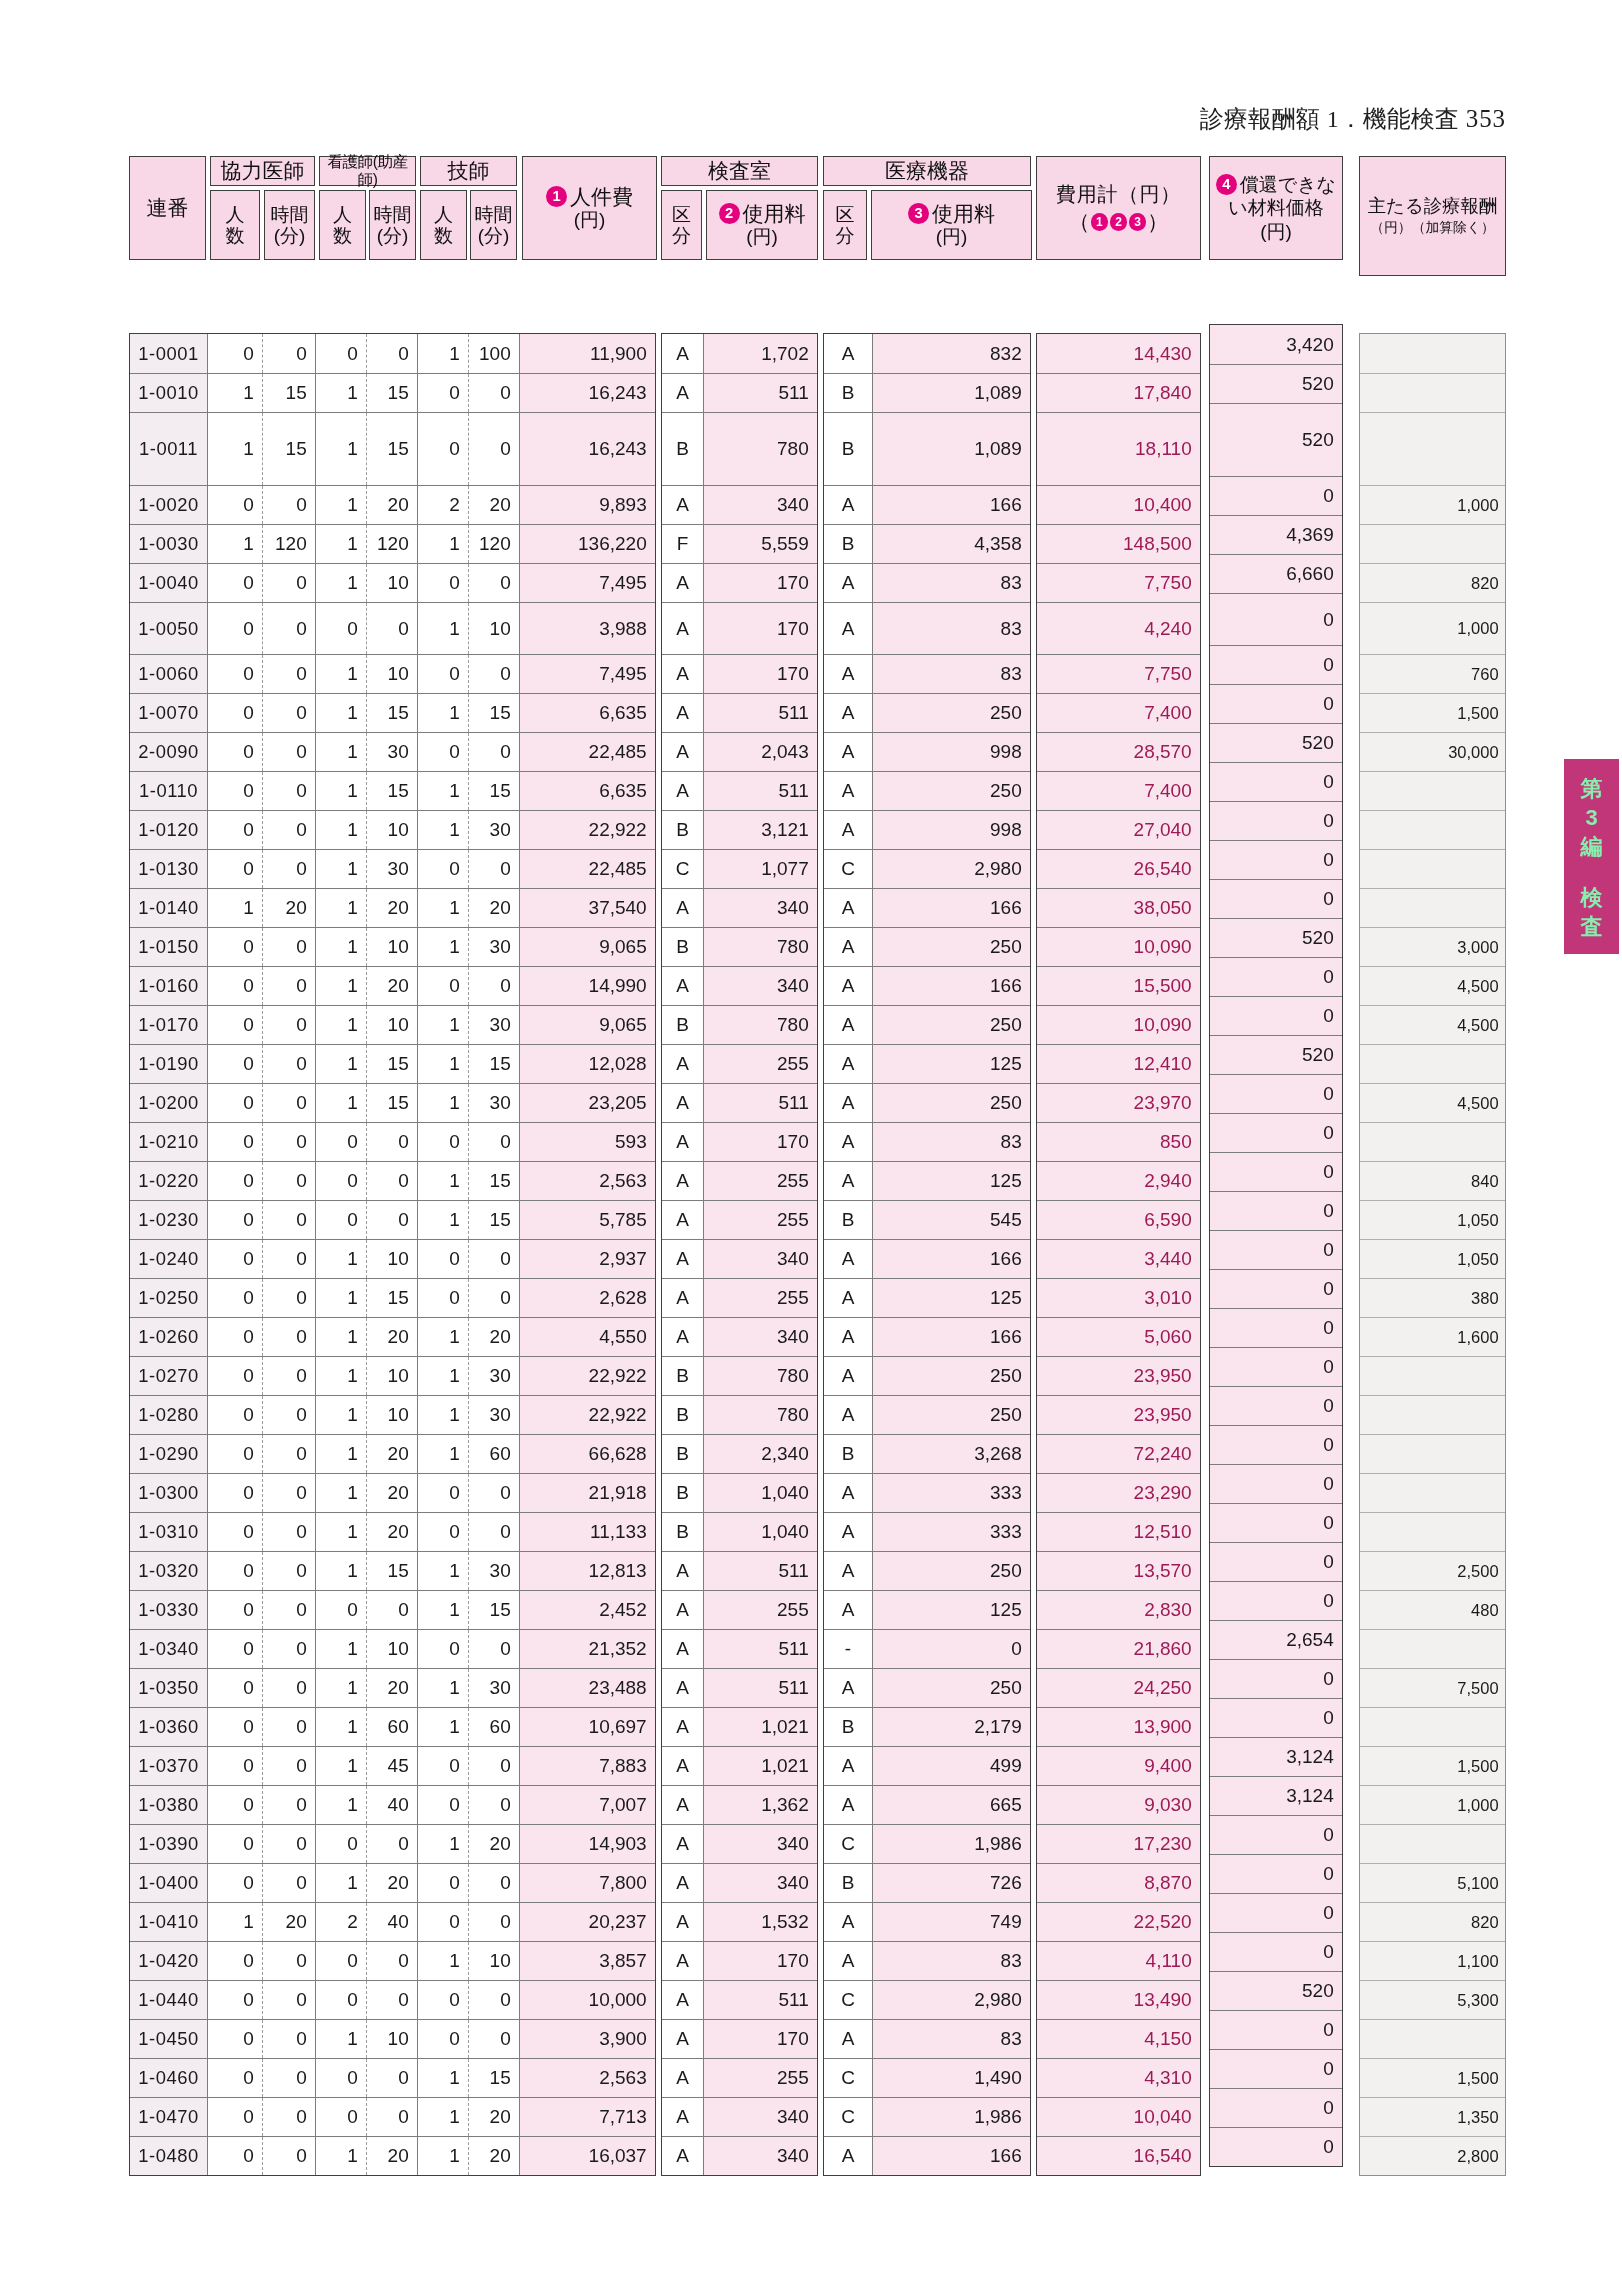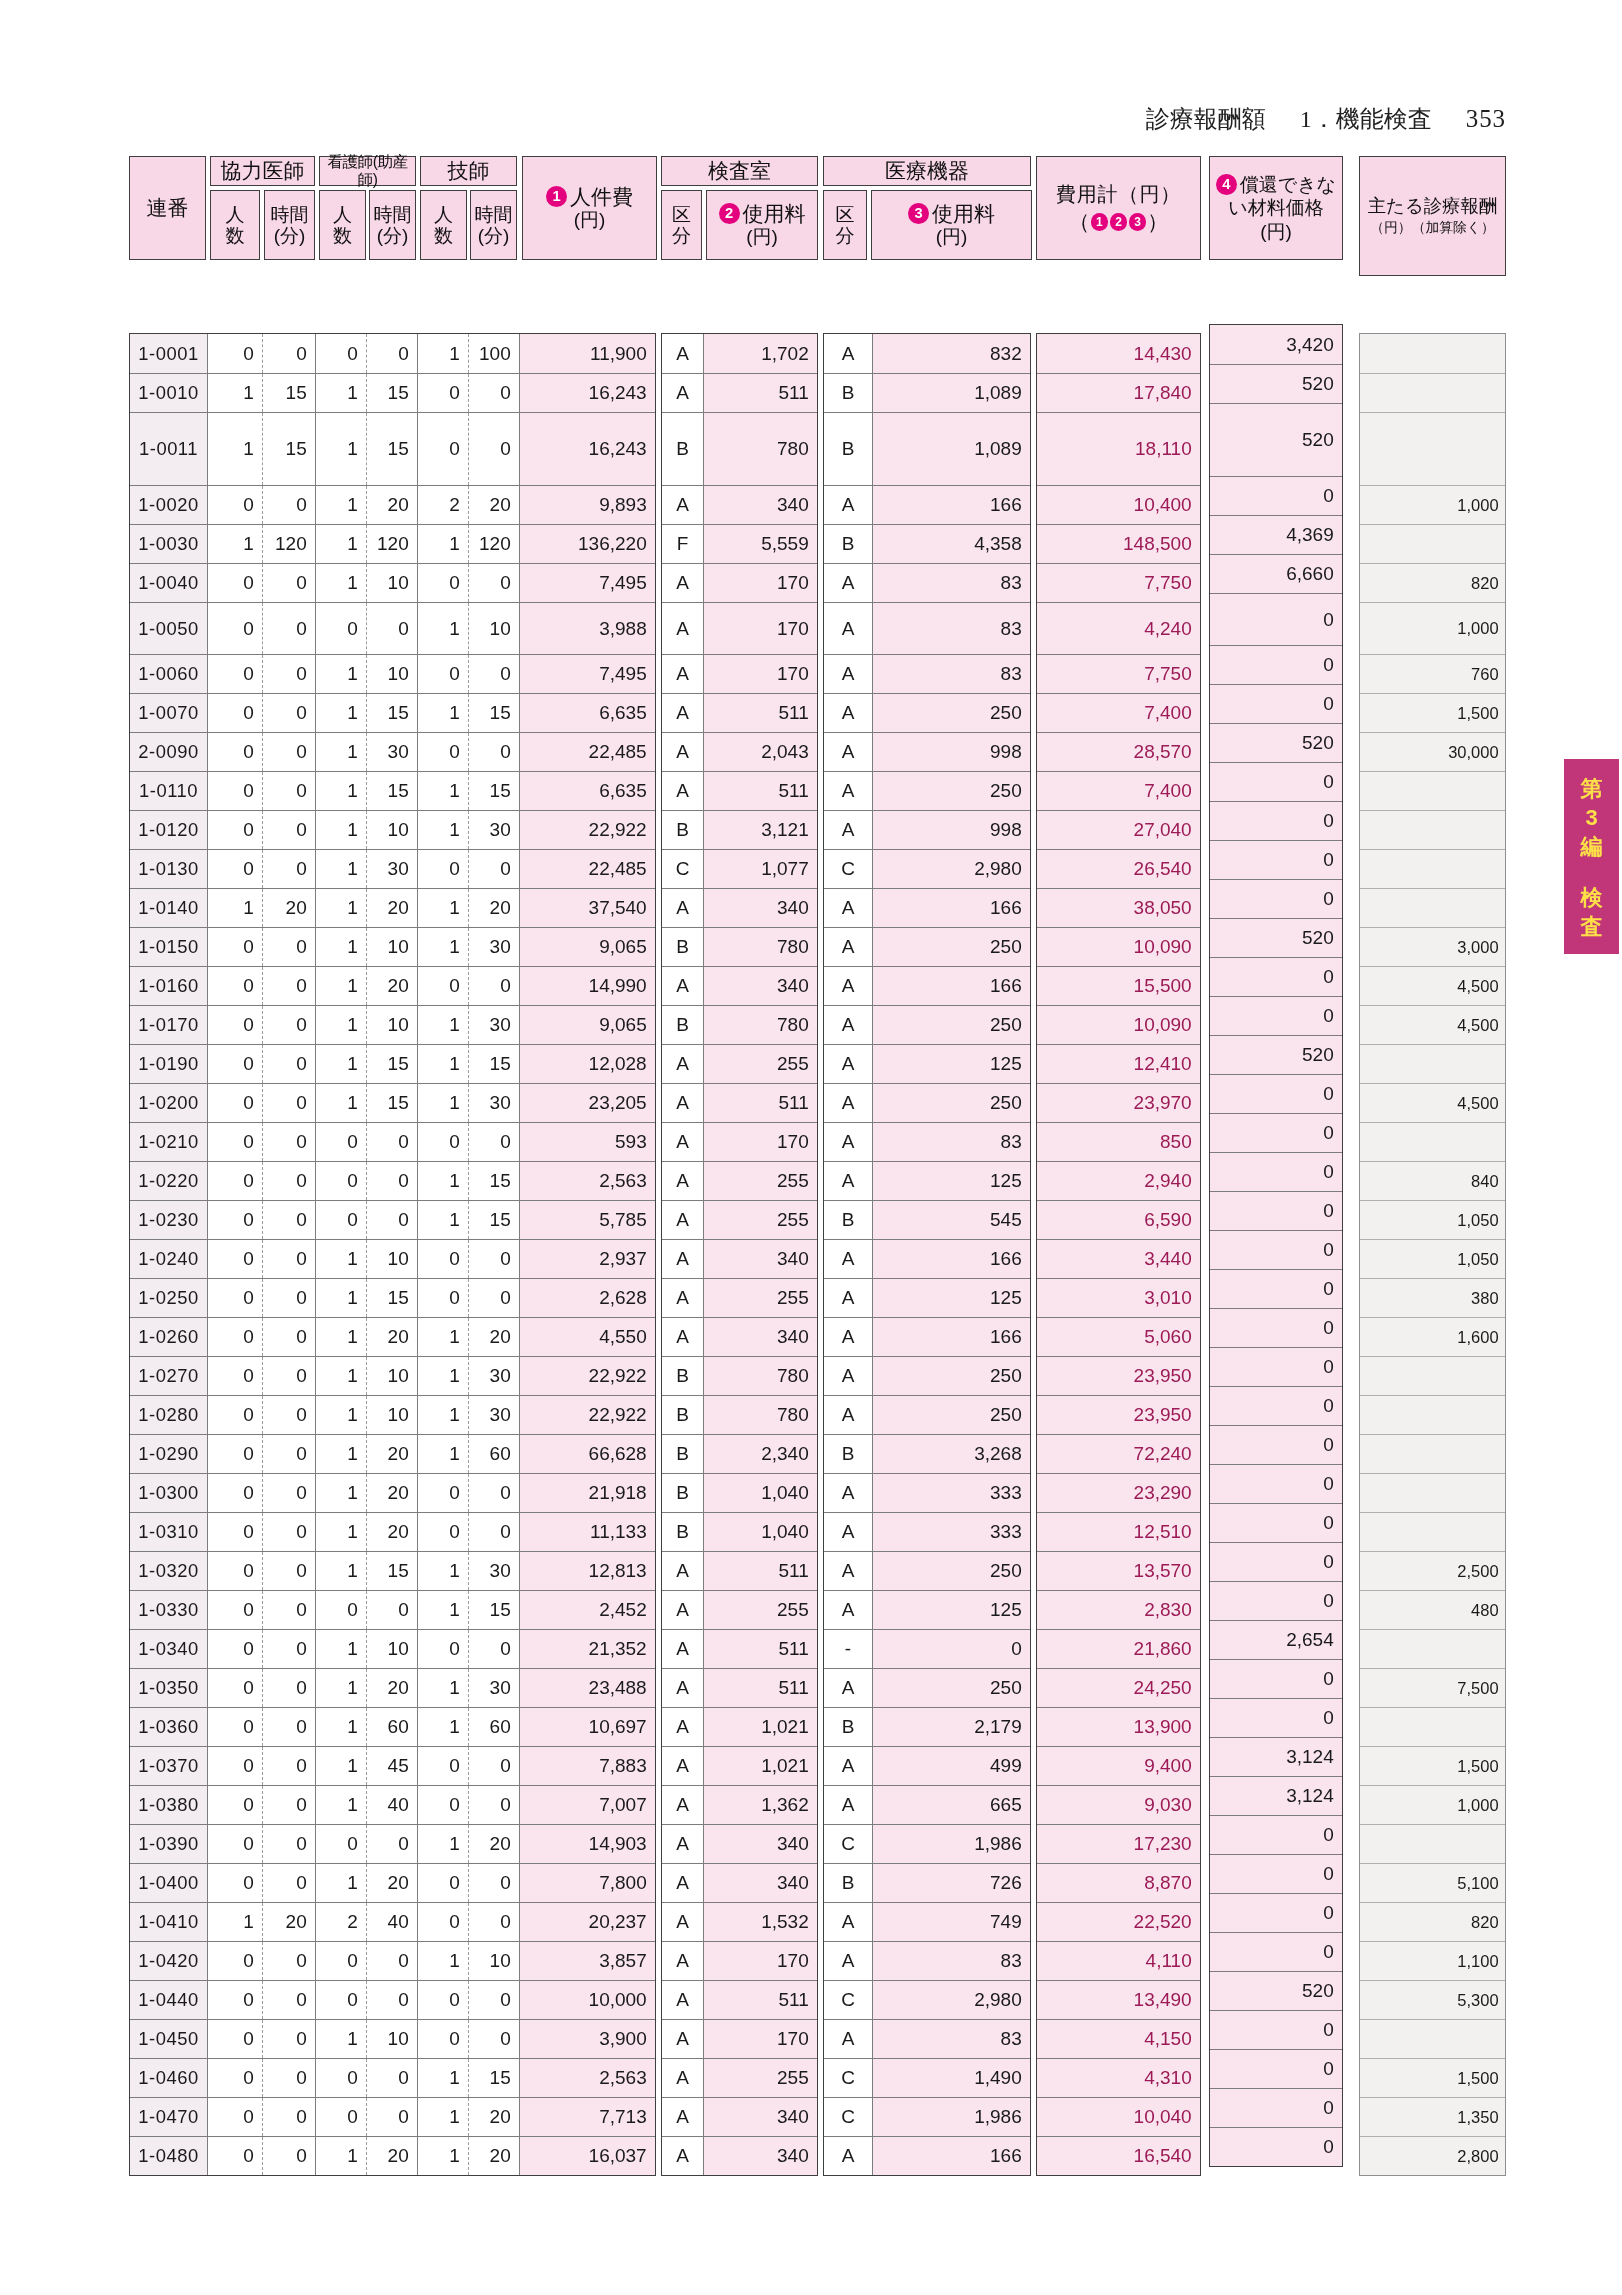--- a/index.html
+++ b/index.html
@@ -9,21 +9,21 @@
     width: 1623px; height: 2296px;
     background:#ffffff;
     font-family: "Liberation Sans", "DejaVu Sans", sans-serif;
     color:#1a1a1a;
     overflow: hidden;
   }
   
   .runhead {
     position:absolute; top:103px; right:117px;
     font-family:"Liberation Serif","DejaVu Serif",serif;
-    font-size:24px; color:#222; display:flex; align-items:baseline; gap:34px;justify-content:center;
+    font-size:24px; color:#222; display:flex; align-items:baseline; gap:7px;justify-content:center;
   }
   .runhead .pnum { font-size:25px; letter-spacing:0.9px; }
 
   
   .htile {
     position:absolute;
     background:#F8D7E6;
     border:1.8px solid #3F3F3F;
     display:flex; flex-direction:column; align-items:center; justify-content:center;
     text-align:center; line-height:1.15; font-size:21px; color:#111;
@@ -62,21 +62,21 @@
   .cell.cat { justify-content:center; font-size:19px; }
   .cell.pink { background:#FAE5EF; }
   .cell.tot  { color:#9C1B56; }
   .cell.fee  { background:#F2F1EF; font-size:16.5px; padding-right:6.4px; }
   .cell.bl { border-left:0.9px solid #7C7C7C; }
   .cell.dl { border-left:0.9px dashed #9C9C9C; }
 
   
   .side-tab {
     position:absolute; left:1564px; top:759px; width:55px; height:195px;
-    background:#C13579; color:#fde047; overflow:hidden;
+    background:#C13579; color:#86efac; overflow:hidden;
   }
   .side-tab .vtext {
     width:25px; margin:14.7px auto 0; word-break:break-all;
     font-size:22px; line-height:1.32; text-align:center; font-weight:600;
   }
   .side-tab .vtext.second { margin-top:22px; }
 </style>
 </head>
 <body>
 

